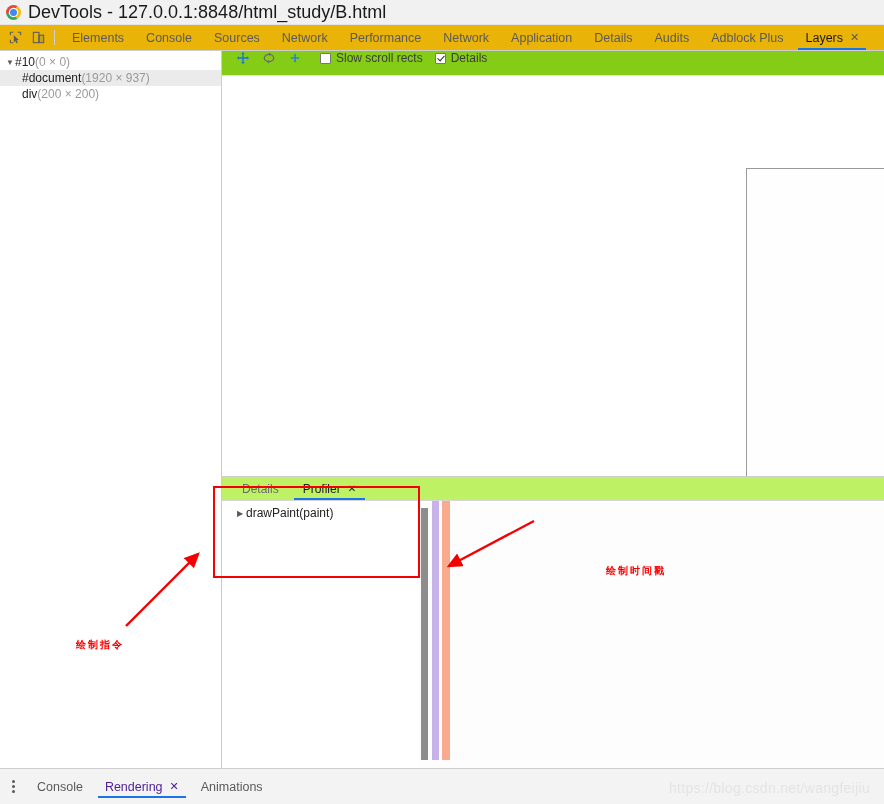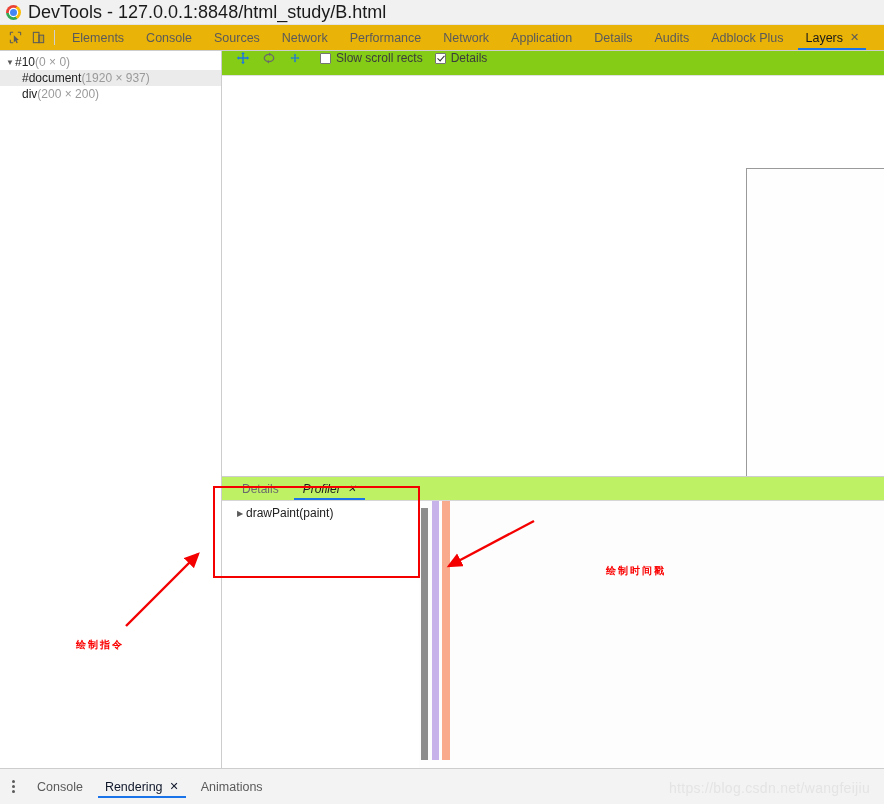--- a/index.html
+++ b/index.html
@@ -220,21 +220,21 @@
   }
   .bp-tab {
     display: flex;
     align-items: center;
     padding: 0 12px;
     font-size: 12px;
     color: #6b6b6b;
     position: relative;
     white-space: nowrap;
   }
-  .bp-tab.active { color: #1a1a1a; font-style: italic; }
+  .bp-tab.active { color: #1a1a1a; }
   .bp-tab.active::after {
     content: "";
     position: absolute;
     left: 3px; right: 3px; bottom: 0;
     height: 2px;
     background: #1a73e8;
   }
   .bp-tab .tab-close { margin-left: 7px; font-size: 10px; }
 
   .cmd-list {
@@ -305,21 +305,21 @@
   .dtab {
     height: 100%;
     display: flex;
     align-items: center;
     padding: 0 11px;
     font-size: 12.5px;
     color: #5a5a5a;
     position: relative;
     white-space: nowrap;
   }
-  .dtab.active { color: #0f172a; }
+  .dtab.active { color: #4c1d95; }
   .dtab.active::after {
     content: "";
     position: absolute;
     left: 4px; right: 4px; bottom: 6px;
     height: 2px;
     background: #1a73e8;
   }
   .dtab .tab-close { margin-left: 7px; font-size: 11px; }
 
   .watermark {

